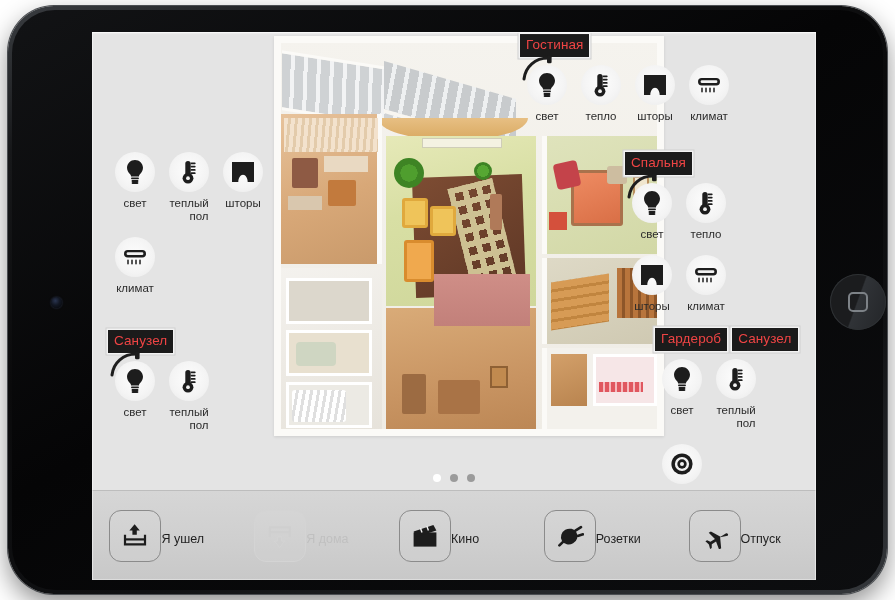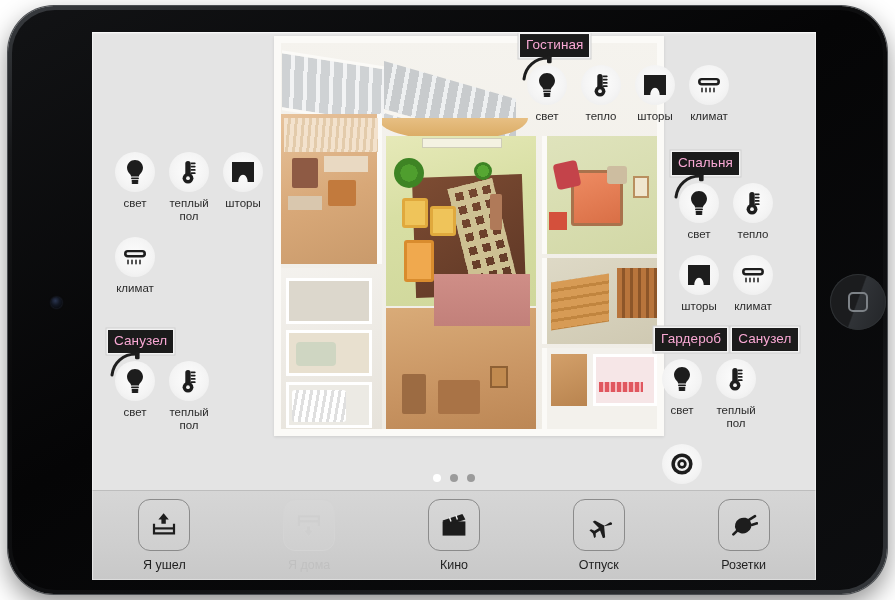--- a/index.html
+++ b/index.html
@@ -162,21 +162,21 @@
     border: 7px solid #fbfaf7;
     pointer-events:none;
   }
 
   
   .group { position: absolute; z-index: 10; }
   .badge-row { display: flex; gap: 5px; margin-bottom: 8px; }
   .badge {
     display: inline-block;
     background: #1b1b1b;
-    color: #f9a8d4;
+    color: #ef4444;
     font-size: 13.5px;
     line-height: 1;
     padding: 4px 6px 5px 6px;
     letter-spacing: .1px;
     box-shadow: 0 0 0 1.5px #f3f3f3, 0 0 0 2.5px #cfcfcf;
   }
 
   .ctrl-grid { display: flex; flex-wrap: wrap; }
   .ctrl {
     width: 52px;
@@ -189,21 +189,21 @@
   .ctrl .disc {
     width: 40px; height: 40px; border-radius: 50%;
     background: radial-gradient(circle at 50% 45%, #fdfdfd 0%, #f4f4f4 58%, #e9e9e9 100%);
     display: flex; align-items: center; justify-content: center;
     position: relative;
   }
   .ctrl .cap {
     margin-top: 5px;
     font-size: 11.5px;
     color: #2b2b2b;
-    text-align: center;
+    text-align: right;
     line-height: 13px;
     white-space: pre-line;
   }
   
   .arc {
     position: absolute;
     left: -5px; top: -10px;
     width: 44px; height: 26px;
     pointer-events: none;
   }
@@ -219,21 +219,21 @@
   
   #toolbar {
     position: absolute; left: 0; right: 0; bottom: 0; height: 90px;
     background: linear-gradient(180deg,#d6d6d6 0%, #cfcfcf 55%, #c8c8c8 100%);
     border-top: 1px solid #bdbdbd;
     display: flex; align-items: center; justify-content: space-around;
     z-index: 20;
   }
   .tool {
     width: 110px;
-    display: flex; flex-direction: column; align-items: center;
+    display: flex; align-items: center;
     background: transparent; border: 0; cursor: pointer;
   }
   .tool .tile {
     width: 52px; height: 52px;
     border: 1.6px solid #8b8b8b;
     border-radius: 12px;
     display: flex; align-items: center; justify-content: center;
     background: rgba(255,255,255,.06);
   }
   .tool .tlabel {
@@ -443,21 +443,21 @@
                 <svg width="26" height="24" viewBox="0 0 26 24">
        <rect x="2" y="5" width="22" height="7.4" rx="3.7" fill="#1d1d1d"></rect>
        <rect x="4.6" y="7.3" width="16.8" height="2.8" rx="1.4" fill="#f2f2f2"></rect>
        <path d="M6 15.2c0 1.2 0 2.2 0 3.6M10 15.2c0 1.2 0 2.2 0 3.6M14 15.2c0 1.2 0 2.2 0 3.6M18 15.2c0 1.2 0 2.2 0 3.6" stroke="#1d1d1d" stroke-width="1.5" stroke-linecap="round" fill="none"></path>
      </svg>
               </span>
               <span class="cap">климат</span>
             </button>
           </div>
         </div>
-        <div class="group" style="left: 580px; top: 120px; width: 160px;">
+        <div class="group" style="left: 533px; top: 120px; width: 160px;">
           <div class="badge-row">
             <div class="badge">Спальня</div>
           </div>
           <div class="ctrl-grid">
             <button class="ctrl">
               <span class="disc">
                 <svg width="22" height="26" viewBox="0 0 22 26">
        <path fill="#1d1d1d" d="M11 1C6.6 1 3 4.5 3 8.8c0 3 1.7 4.9 2.9 6.3.6.7 1.1 1.3 1.1 1.9v.5h8v-.5c0-.6.5-1.2 1.1-1.9C17.3 13.7 19 11.8 19 8.8 19 4.5 15.4 1 11 1z"></path>
        <rect x="7.1" y="18.4" width="7.8" height="1.9" rx=".7" fill="#1d1d1d"></rect>
        <rect x="7.6" y="21" width="6.8" height="1.9" rx=".7" fill="#1d1d1d"></rect>
@@ -579,30 +579,30 @@
        <rect x="2.6" y="9.4" width="22.8" height="14.2" fill="#1d1d1d"></rect>
        <path fill="#1d1d1d" d="M2.6 8.6 22.4 2l3 5.4L5.6 14z"></path>
        <path stroke="#f0f0f0" stroke-width="1.4" d="M9.4 4.9 11 9.6M15.8 2.9l1.6 4.7"></path>
      </svg>
           </span>
           <span class="tlabel">Кино</span>
         </button>
         <button class="tool">
           <span class="tile">
             <svg width="28" height="26" viewBox="0 0 28 26">
-       <path fill="#1d1d1d" d="M26.2 10.6c.5-.5.4-1.4-.2-1.9-.6-.5-1.5-.5-2 0l-4.6 4-10.4-3.4-1.9 1.7 7.2 4.9-4 3.5-3.5-.8-1.5 1.3 4 2.6 2 4.2 1.4-1.3-.6-3.6 3.7-3.6 4.4 7.5 1.8-1.7-2.9-10.6z" transform="rotate(10 14 14)"></path>
+       <ellipse cx="13.2" cy="13.6" rx="8.4" ry="7.8" fill="#1d1d1d" transform="rotate(-30 13.2 13.6)"></ellipse>
+       <path stroke="#1d1d1d" stroke-width="2.6" stroke-linecap="round" fill="none" d="M19.4 7.6 25 4.2M21.6 12.9l5.4-1.6M7 18.8 3.4 22.4"></path>
      </svg>
           </span>
-          <span class="tlabel">Отпуск</span>
+          <span class="tlabel">Розетки</span>
         </button>
         <button class="tool">
           <span class="tile">
             <svg width="28" height="26" viewBox="0 0 28 26">
-       <ellipse cx="13.2" cy="13.6" rx="8.4" ry="7.8" fill="#1d1d1d" transform="rotate(-30 13.2 13.6)"></ellipse>
-       <path stroke="#1d1d1d" stroke-width="2.6" stroke-linecap="round" fill="none" d="M19.4 7.6 25 4.2M21.6 12.9l5.4-1.6M7 18.8 3.4 22.4"></path>
+       <path fill="#1d1d1d" d="M26.2 10.6c.5-.5.4-1.4-.2-1.9-.6-.5-1.5-.5-2 0l-4.6 4-10.4-3.4-1.9 1.7 7.2 4.9-4 3.5-3.5-.8-1.5 1.3 4 2.6 2 4.2 1.4-1.3-.6-3.6 3.7-3.6 4.4 7.5 1.8-1.7-2.9-10.6z" transform="rotate(10 14 14)"></path>
      </svg>
           </span>
-          <span class="tlabel">Розетки</span>
+          <span class="tlabel">Отпуск</span>
         </button>
       </div>
 
   </div>
 </div>
 
 </body></html>

